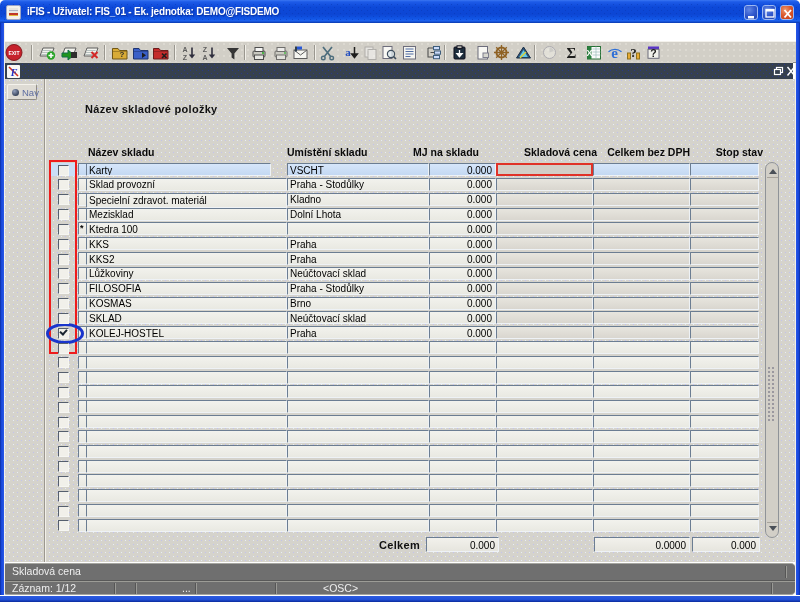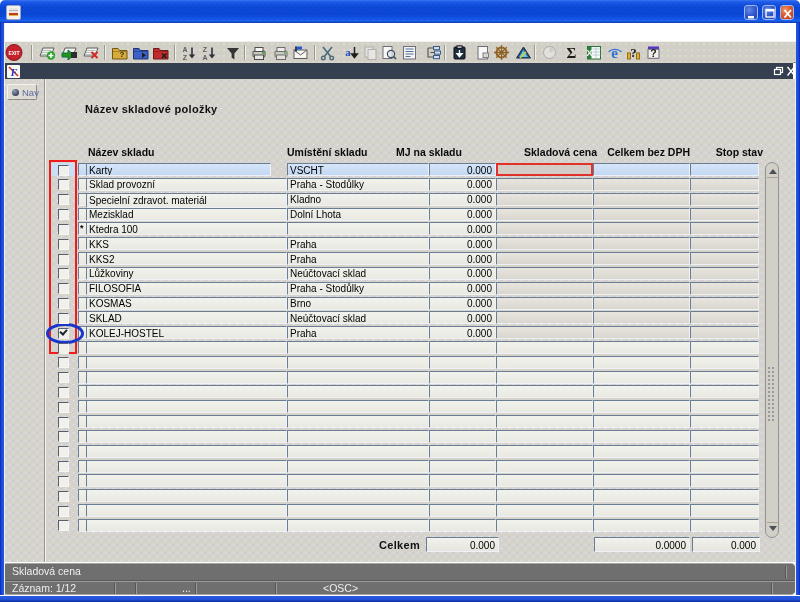--- a/index.html
+++ b/index.html
@@ -93,20 +93,21 @@
 .tick1{position:absolute;top:2px;height:12px;width:2px;border-left:1px solid #565656;border-right:1px solid #9a9a96}
 </style></head>
 <body>
 <div id="win">
  <div id="titlebar" class="abs">
       <div class="dots"></div>
     </div>
  <div id="title-ico" class="abs">
       <i></i>
     </div>
+ <div id="title-txt" class="abs">iFIS - Uživatel: FIS_01 - Ek. jednotka: DEMO@FISDEMO</div>
  <div class="abs wbtn b" style="left:743.5px">
       <svg width="14" height="15">
         <rect x="3" y="10" width="6" height="2.5" fill="#fff"></rect>
       </svg>
     </div>
  <div class="abs wbtn b" style="left:761.5px">
       <svg width="14" height="15">
         <rect x="3" y="3.5" width="8" height="7.5" fill="none" stroke="#fff" stroke-width="1.3"></rect>
         <rect x="3" y="3.5" width="8" height="2" fill="#fff"></rect>
       </svg>
@@ -294,21 +295,21 @@
 
  <div id="canvas" class="abs">
    <div id="navbtn">
         <b></b>
         <span>Nav</span>
       </div>
    <div id="rail"></div>
    <div class="lbl" style="left:81px;top:24px">Název skladové položky</div>
    <div class="hdr" style="left:84px">Název skladu</div>
    <div class="hdr" style="left:283px">Umístění skladu</div>
-   <div class="hdr" style="left:392px;width:100px;text-align:left">MJ na skladu</div>
+   <div class="hdr" style="left:392px;width:100px;text-align:center">MJ na skladu</div>
    <div class="hdr" style="left:493px;width:100px;text-align:right">Skladová cena</div>
    <div class="hdr" style="left:590px;width:96px;text-align:right">Celkem bez DPH</div>
    <div class="hdr" style="left:659px;width:100px;text-align:right">Stop stav</div>
    <div id="rows" style="position:absolute;left:-4px;top:-79px">
 <div class="cbbg" style="left:50px;top:163.0px;width:27px;height:13.0px"></div>
         <div class="cb" style="left:57.5px;top:164.5px"></div>
         <div class="f hl star" style="left:78px;top:163.0px;width:10px;height:13.0px"></div>
         <div class="f hl" style="left:86px;top:163.0px;width:185px;height:13.0px">
           <span class="t">Karty</span>
         </div>

